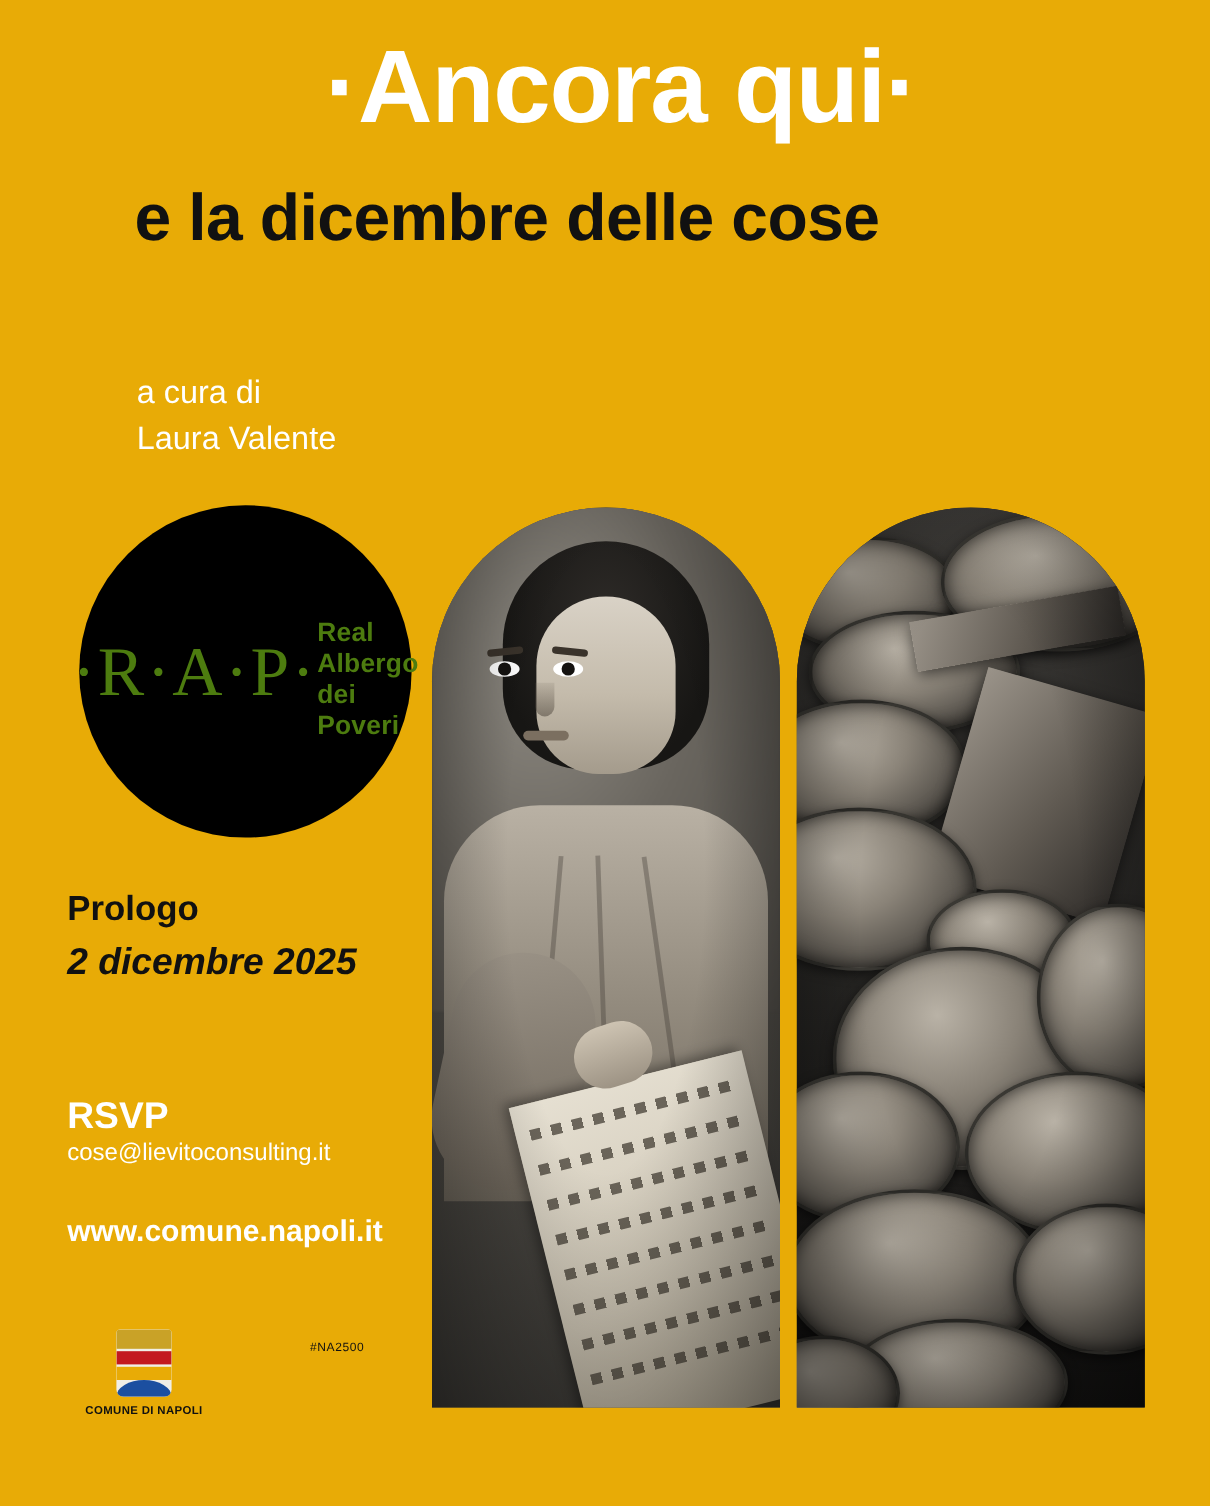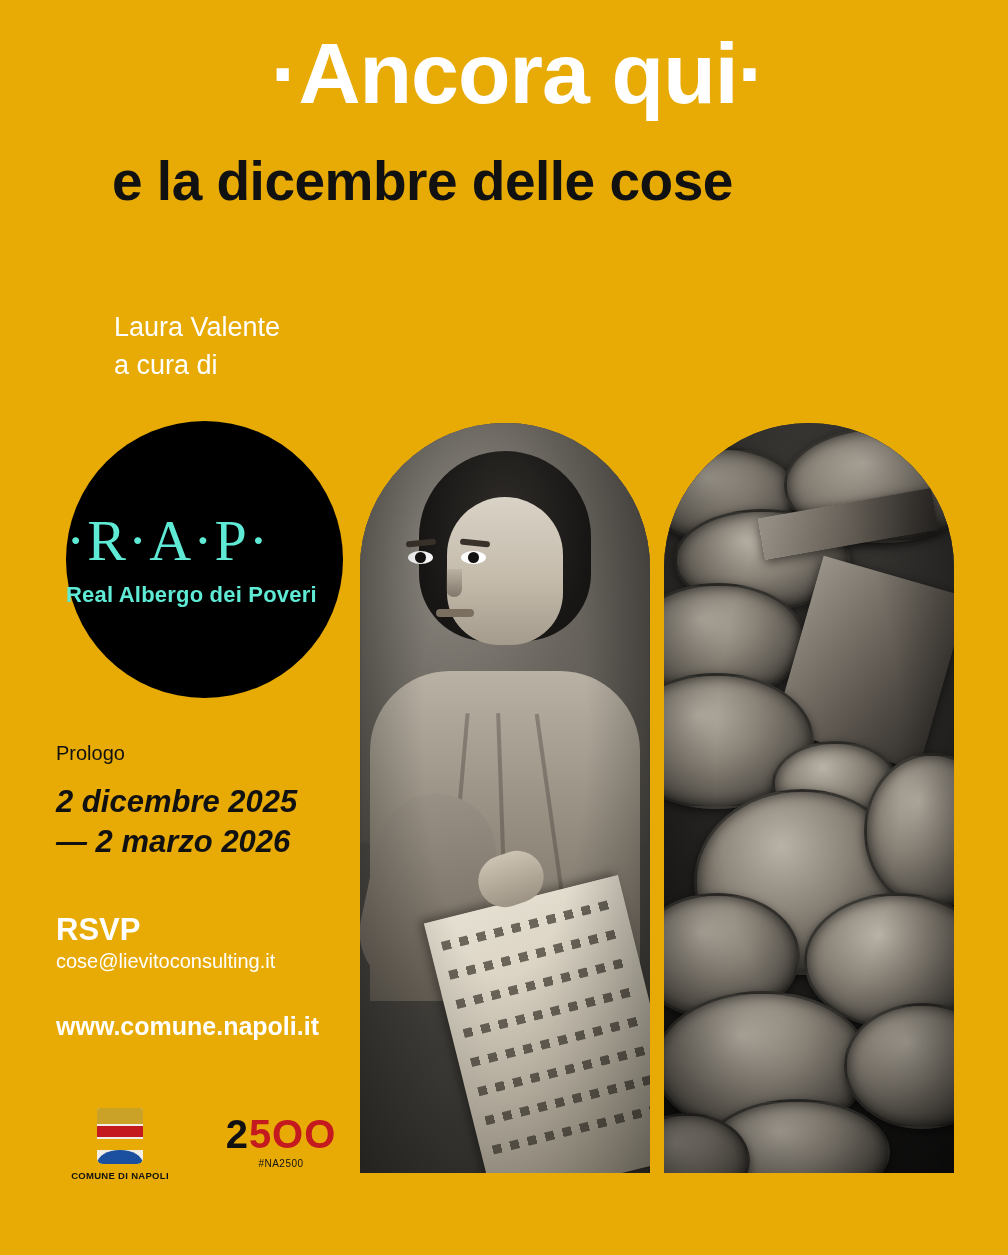--- a/index.html
+++ b/index.html
@@ -53,23 +53,23 @@
 
   
   .rap-logo {
     position: absolute;
     left: 66px;
     top: 421px;
     width: 277px;
     height: 277px;
     border-radius: 50%;
     background: #000000;
-    color: #5eead4;
+    color: #4d7c0f;
     display: flex;
-    flex-direction: column;
+    align-items: center;
     justify-content: center;
   }
   .rap-logo .rap-mark {
     font-family: "Liberation Serif", serif;
     font-size: 58px;
     letter-spacing: 2px;
     line-height: 1;
     font-weight: 400;
   }
   .rap-logo .rap-name {
@@ -245,22 +245,22 @@
   .bowls-vignette {
     position: absolute; inset: 0;
     background: radial-gradient(ellipse at 50% 45%, rgba(0,0,0,0) 45%, rgba(0,0,0,0.5) 100%);
   }
 
   
   .prologo-label {
     position: absolute;
     left: 56px; top: 742px;
     color: #111111;
-    font-size: 20px;
-    font-weight: 400;
+    font-size: 29px;
+    font-weight: 700;
   }
   .dates {
     position: absolute;
     left: 56px; top: 782px;
     color: #111111;
     font-size: 31px;
     font-weight: bold;
     line-height: 1.28;
     font-style: italic;
   }
@@ -349,22 +349,22 @@
 </head>
 <body>
 
 <div class="title-main">·Ancora qui·</div>
 
 <div class="title-sub">
   <div>e la dicembre delle cose</div>
 </div>
 
 <div class="curator">
+  <div>a cura di</div>
   <div>Laura Valente</div>
-  <div>a cura di</div>
 </div>
 
 <div class="rap-logo">
   <div class="rap-mark">·R·A·P·</div>
   <div class="rap-name">Real Albergo dei Poveri</div>
 </div>
 
 <div class="photo photo-left">
   <div class="ph-inner">
     <div class="girl-bg"></div>
@@ -420,33 +420,31 @@
     <div class="bowl" style="left:40px; top:676px; width:180px; height:100px;"></div>
     <div class="bowl" style="left:-40px; top:690px; width:120px; height:90px;"></div>
 
     <div class="bowls-vignette"></div>
   </div>
 </div>
 
 <div class="prologo-label">Prologo</div>
 <div class="dates">
   <div>2 dicembre 2025</div>
-  <div>— 2 marzo 2026</div>
 </div>
 
 <div class="rsvp-label">RSVP</div>
 <div class="rsvp-mail">cose@lievitoconsulting.it</div>
 <div class="website">www.comune.napoli.it</div>
 
 <div class="comune-logo">
   <div class="comune-shield">
     <div class="shield-top"></div>
     <div class="shield-band1"></div>
     <div class="shield-band2"></div>
     <div class="shield-wave"></div>
   </div>
   <div class="comune-caption">COMUNE DI NAPOLI</div>
 </div>
 
 <div class="na2500">
-  <div class="na2500-mark"><span>2</span><span class="accent">5OO</span></div>
   <div class="na2500-tag">#NA2500</div>
 </div>
 
 </body></html>

